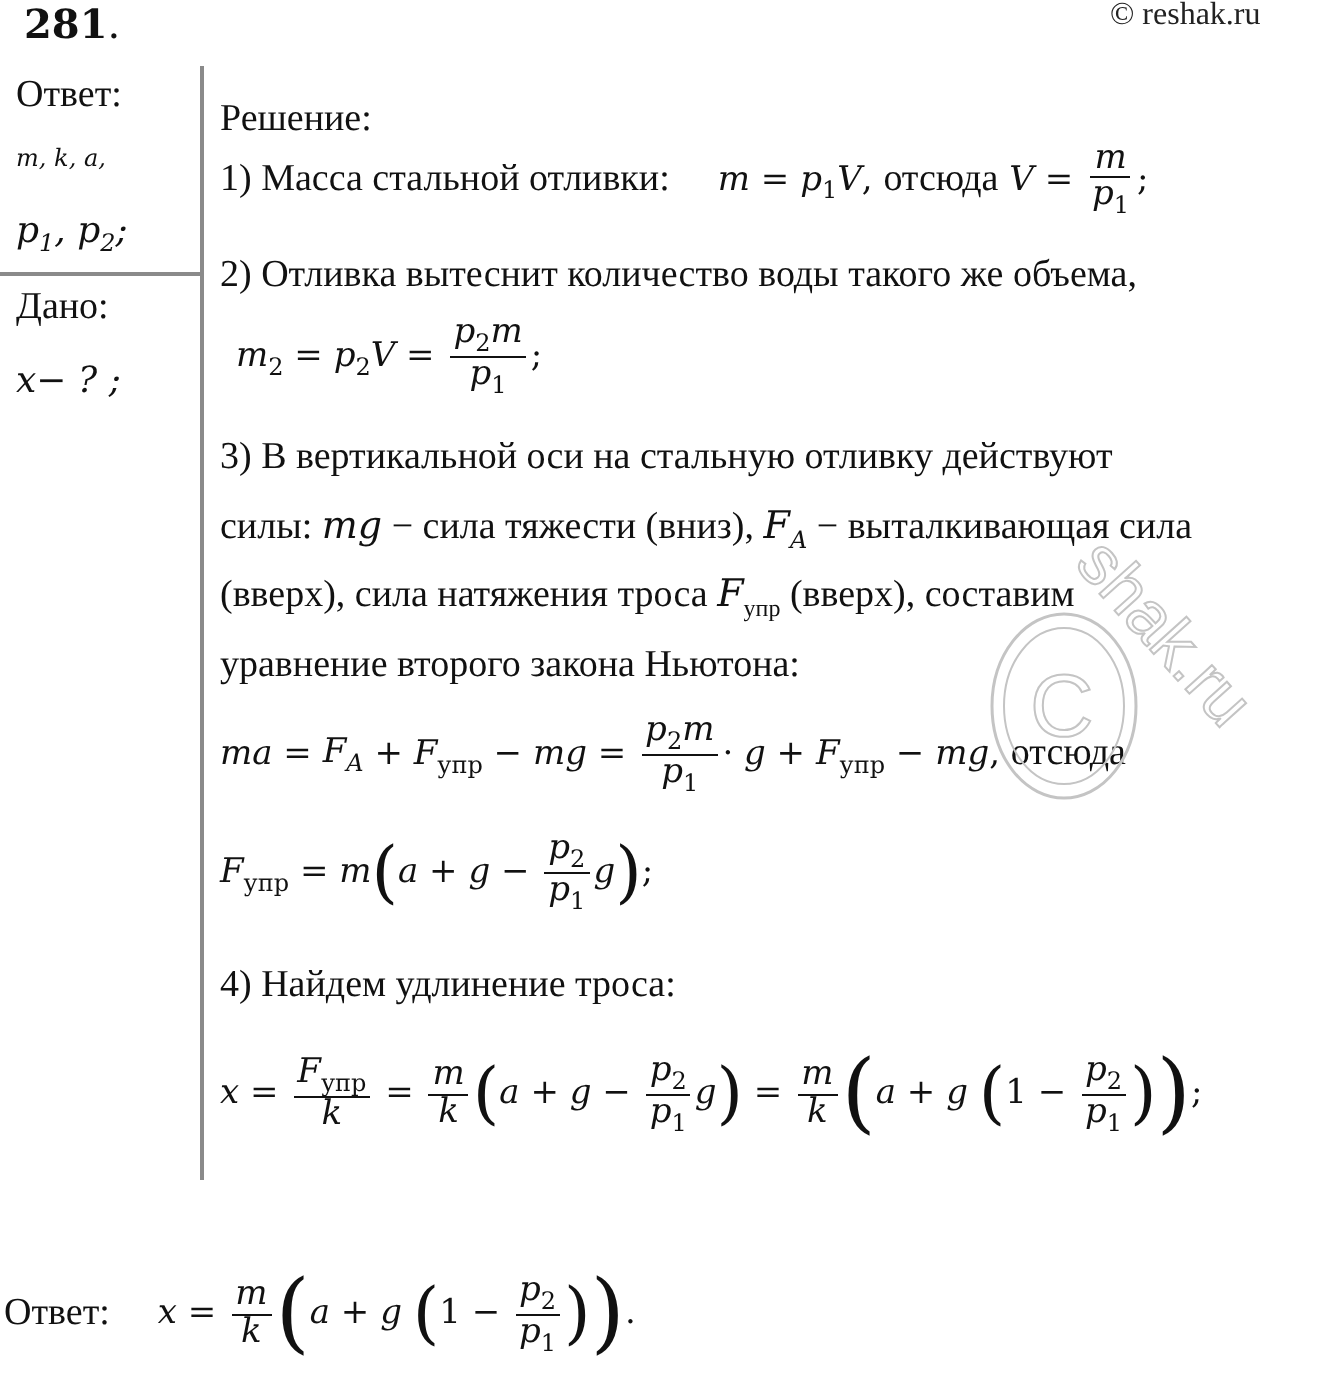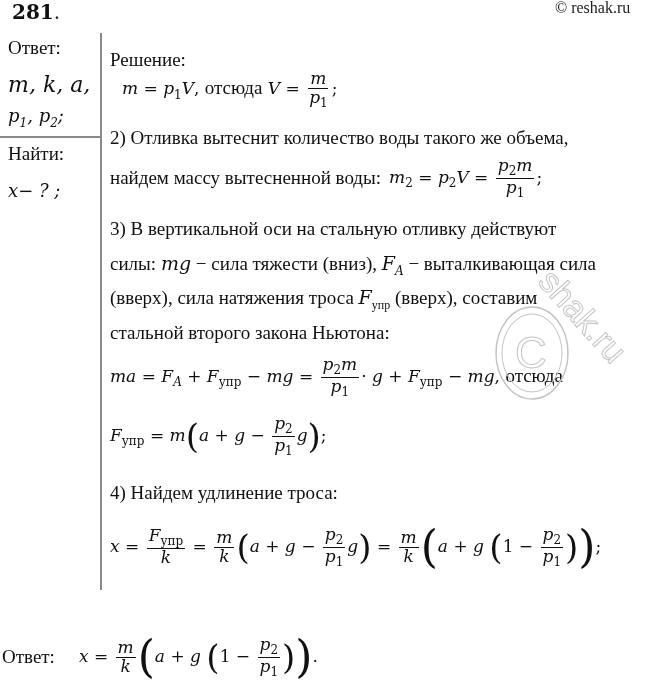--- a/index.html
+++ b/index.html
@@ -24,47 +24,47 @@
 </head>
 <body>
 
 <div class="abs num" style="left:12px;top:0;"><span>281</span><span style="font-weight:normal">.</span></div>
 <div class="abs wm" style="left:555px;top:-1px;">© reshak.ru</div>
 
 <div class="vline"></div>
 <div class="hline"></div>
 
 <div class="abs txt" style="left:8px;top:37px;">Ответ:</div>
-<div class="abs txt it" style="left:8px;top:72px;font-size:22px;"><i>m</i>, <i>k</i>, <i>a</i>,</div>
+<div class="abs txt it" style="left:8px;top:72px;font-size:12px;"><i>m</i>, <i>k</i>, <i>a</i>,</div>
 <div class="abs txt it" style="left:8px;top:105px;font-size:18px;"><i>p</i><sub>1</sub>, <i>p</i><sub>2</sub>;</div>
-<div class="abs txt" style="left:8px;top:143px;">Найти:</div>
+<div class="abs txt" style="left:8px;top:143px;">Дано:</div>
 <div class="abs txt it" style="left:8px;top:180px;font-size:18px;"><i>x</i>− ? ;</div>
 
 <div class="abs txt" style="left:110px;top:37px;margin-top:12px;">Решение:</div>
 
 <div class="abs txt" style="left:110px;top:68px;height:44px;display:flex;align-items:center;">
-  <span class="math" style="margin-left:12px;"><i>m</i> = <i>p</i><sub>1</sub><i>V</i>, <span class="txt">отсюда</span> <i>V</i> = <span class="frac">
+  <span>1) Масса стальной отливки:</span>
+  <span class="math" style="margin-left:24px;"><i>m</i> = <i>p</i><sub>1</sub><i>V</i>, <span class="txt">отсюда</span> <i>V</i> = <span class="frac">
         <span class="n"><i>m</i></span>
         <span class="d"><i>p</i><sub>1</sub></span>
       </span>;</span>
 </div>
 
 <div class="abs txt" style="left:110px;top:127px;">2) Отливка вытеснит количество воды такого же объема,</div>
 <div class="abs txt" style="left:110px;top:152px;height:52px;display:flex;align-items:center;">
-  <span>найдем массу вытесненной воды:</span>
   <span class="math" style="margin-left:8px;"><i>m</i><sub>2</sub> = <i>p</i><sub>2</sub><i>V</i> = <span class="frac">
         <span class="n"><i>p</i><sub>2</sub><i>m</i></span>
         <span class="d"><i>p</i><sub>1</sub></span>
       </span>;</span>
 </div>
 
 <div class="abs txt" style="left:110px;top:218px;">3) В вертикальной оси на стальную отливку действуют</div>
 <div class="abs txt" style="left:110px;top:252px;">силы: <i class="it">mg</i> − сила тяжести (вниз), <i class="it">F<sub>A</sub></i> − выталкивающая сила</div>
 <div class="abs txt" style="left:110px;top:286px;">(вверх), сила натяжения троса <i class="it">F</i><sub>упр</sub> (вверх), составим</div>
-<div class="abs txt" style="left:110px;top:322px;">стальной второго закона Ньютона:</div>
+<div class="abs txt" style="left:110px;top:322px;">уравнение второго закона Ньютона:</div>
 <div class="abs" style="left:110px;top:350px;height:54px;display:flex;align-items:center;">
   <span class="math"><i>ma</i> = <i>F<sub>A</sub></i> + <i>F</i><sub>упр</sub> − <i>mg</i> = <span class="frac">
         <span class="n"><i>p</i><sub>2</sub><i>m</i></span>
         <span class="d"><i>p</i><sub>1</sub></span>
       </span>· <i>g</i> + <i>F</i><sub>упр</sub> − <i>mg</i>, <span class="txt">отсюда</span></span>
 </div>
 <div class="abs" style="left:110px;top:408px;height:56px;display:flex;align-items:center;">
   <span class="math"><i>F</i><sub>упр</sub> = <i>m</i><span class="paren">(</span><i>a</i> + <i>g</i> − <span class="frac">
         <span class="n"><i>p</i><sub>2</sub></span>
         <span class="d"><i>p</i><sub>1</sub></span>

